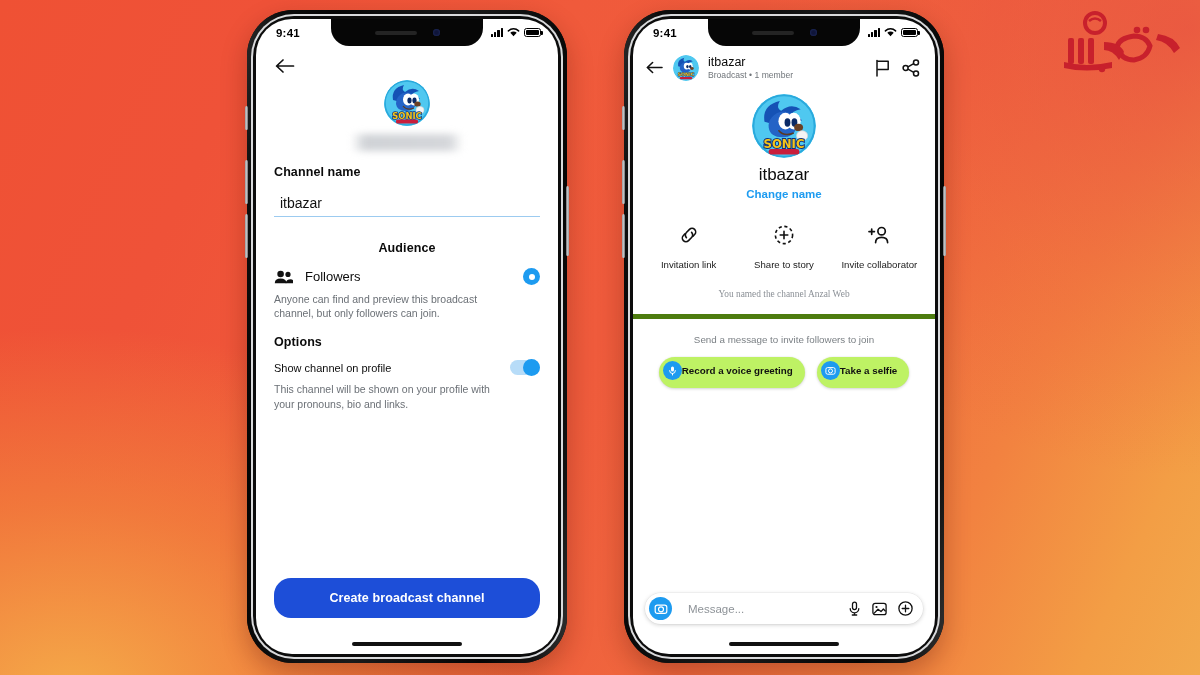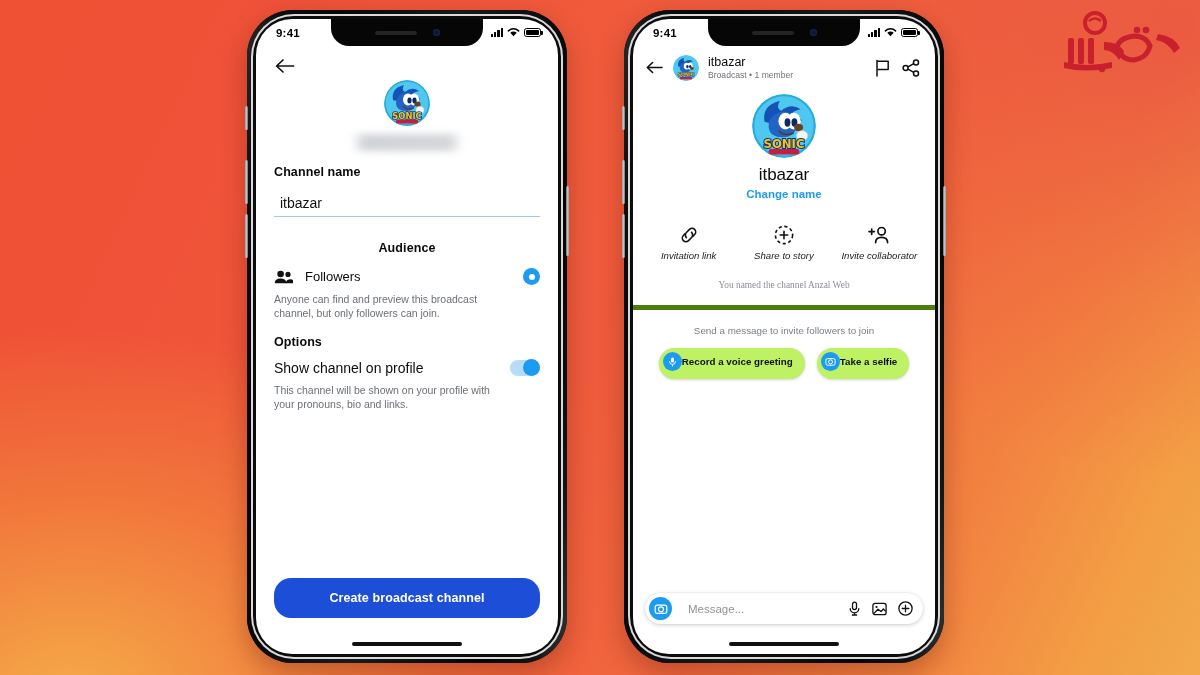--- a/index.html
+++ b/index.html
@@ -158,21 +158,21 @@
   .r-title { font-size:12.5px; color:#0a0a0a; }
   .r-sub { font-size:8.6px; color:#70757a; margin-top:1px; }
   .hicon { width:19px; height:19px; cursor:pointer; flex:none; }
 
   .r-profile { text-align:center; padding-top:4px; }
   .r-bigav { width:64px; height:64px; border-radius:50%; overflow:hidden; margin:0 auto; }
   .r-name { font-size:17px; color:#0b0b0b; margin-top:7px; letter-spacing:-0.1px;}
   .r-change { font-size:11.5px; color:#1d9bf0; font-weight:bold; margin-top:3px; cursor:pointer;}
 
   .r-actions { display:flex; justify-content:space-around; margin-top:24px; padding: 0 8px; }
-  .r-act { display:flex; flex-direction:column; align-items:center; cursor:pointer; width:92px;font-style:italic;}
+  .r-act { display:flex; flex-direction:column; align-items:center; gap:9px; cursor:pointer; width:92px;}
   .r-act .lbl { font-size:9.6px; color:#1b1b1b; white-space:nowrap;}
 
   .r-timestamp { text-align:center; font-size:9.4px; color:#8b9096; margin-top:86px; }
   .r-sysmsg { text-align:center; font-size:9.4px; color:#8b9096; margin-top:19px; padding-bottom:15px; border-bottom:5px solid #4d7c0f;font-family:Liberation Serif, serif;}
   .r-invite { text-align:center; font-size:9.8px; color:#7b8085; margin-top:15px; }
 
   .chips { display:flex; justify-content:center; gap:12px; margin-top:12px; padding:0 12px; }
   .chip {
     display:flex; align-items:center; gap:0; background:#bef264;
     border-radius:18px; padding:4px 12px 8px 4px; cursor:pointer;
@@ -301,21 +301,21 @@
           <span class="radio-on">
               <i></i>
             </span>
         </div>
 
         <div class="helper">Anyone can find and preview this broadcast channel, but only followers can join.</div>
 
         <div class="sec-label" style="margin-top:14px;">Options</div>
 
         <div class="row-opt" style="margin-top:11px;">
-          <span class="txt" style="font-size:14px;">Show channel on profile</span>
+          <span class="txt" style="font-size:11px;">Show channel on profile</span>
           <span class="toggle-on">
               <i></i>
             </span>
         </div>
 
         <div class="helper">This channel will be shown on your profile with your pronouns, bio and links.</div>
 
         <button class="cta">Create broadcast channel</button>
       </div>
 

